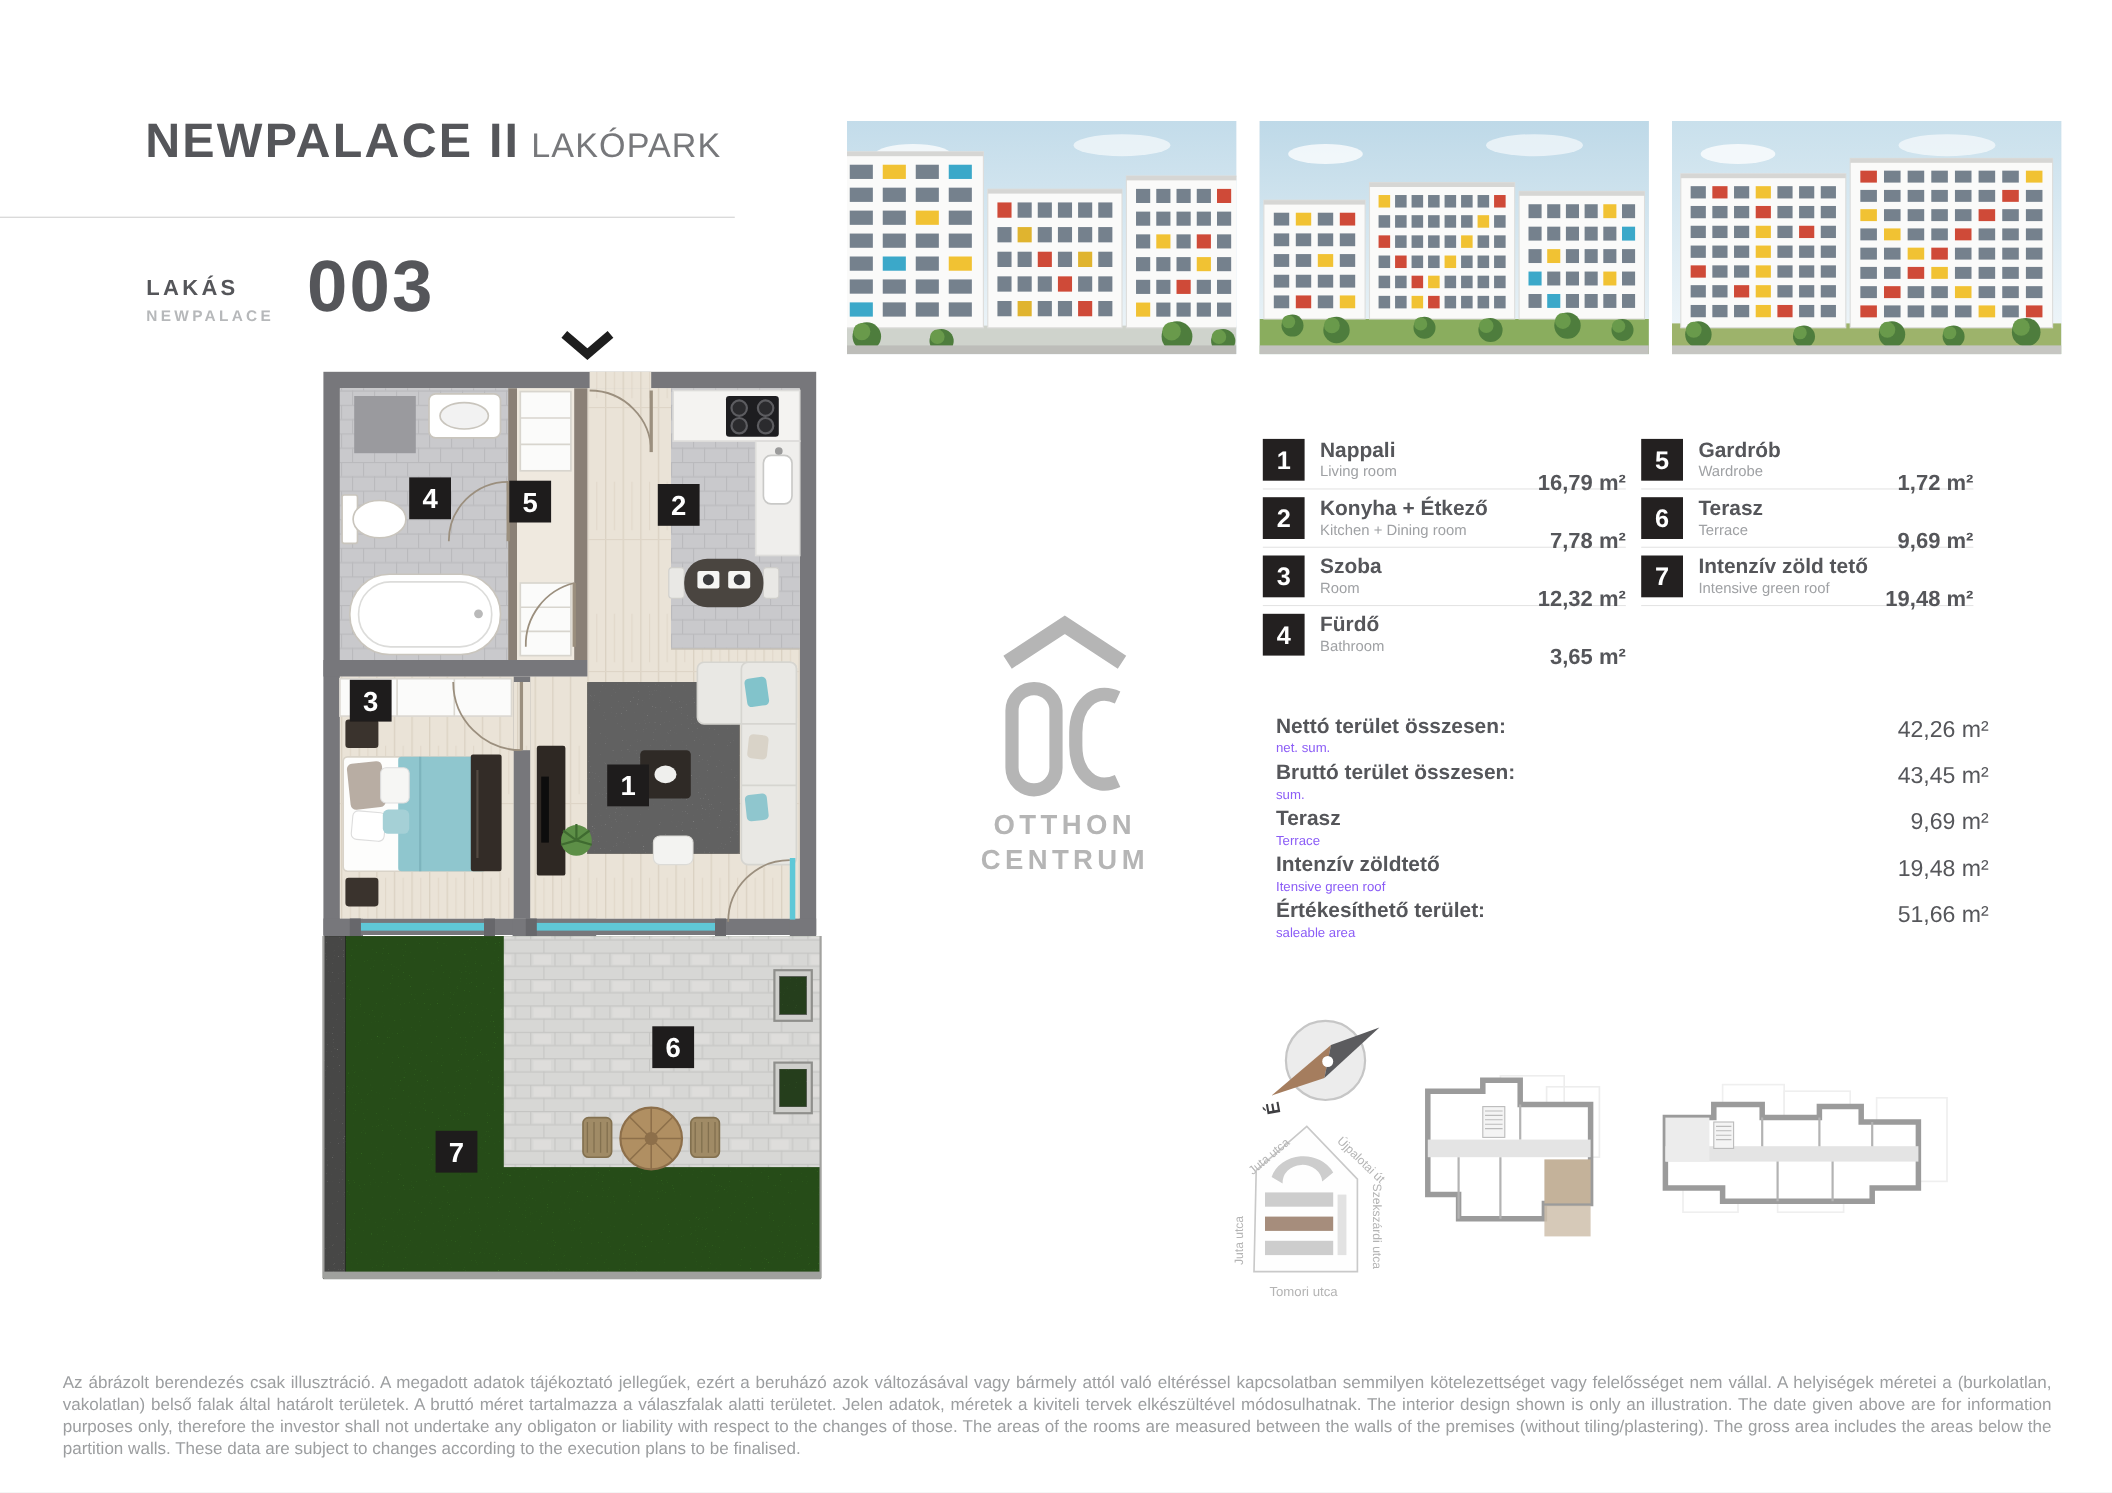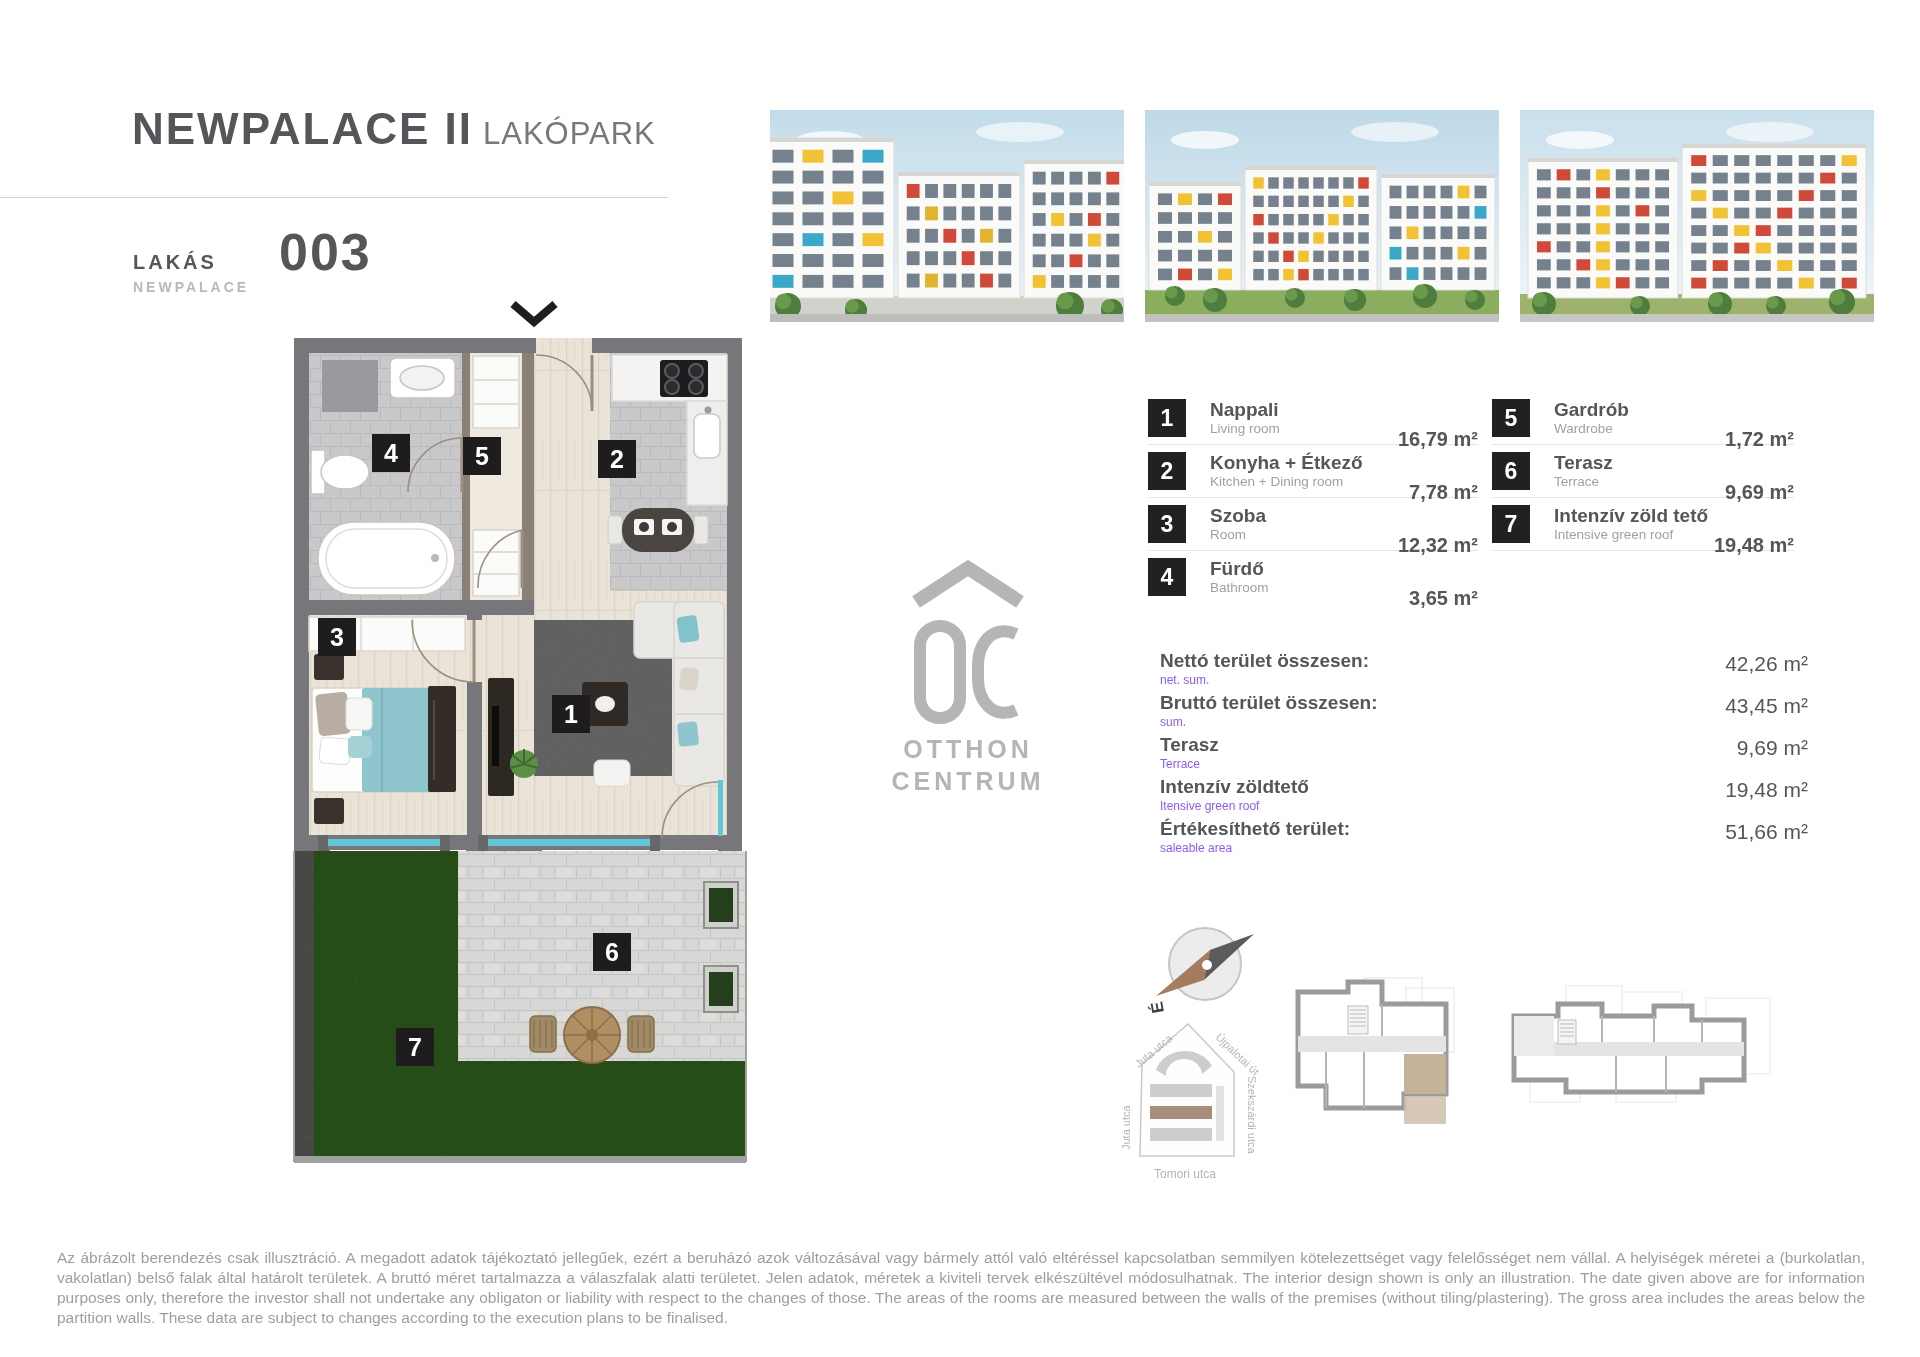--- a/index.html
+++ b/index.html
@@ -7,30 +7,30 @@
         font-family:"Liberation Sans",sans-serif;color:#55565a;}
   .abs{position:absolute;}
   
   .title{left:132px;top:104px;white-space:nowrap;}
   .title-main{font-size:44px;font-weight:bold;letter-spacing:2px;color:#55565a;}
   .title-sub{font-size:31px;font-weight:400;letter-spacing:1px;color:#77787b;margin-left:10px;}
   .divider{left:0;top:197px;width:668px;height:1px;background:#d2d2d2;}
   .aptlabels{left:133px;top:251px;}
   .apt-hu{font-size:20px;font-weight:bold;letter-spacing:3px;color:#55565a;}
   .apt-en{font-size:14px;letter-spacing:3px;color:#b6b8ba;margin-top:5px;font-weight:bold;}
-  .apt-num{left:279px;top:222px;font-size:52px;font-weight:bold;color:#55565a;letter-spacing:2px;}
+  .apt-num{left:279px;top:222px;font-size:66px;font-weight:bold;color:#55565a;letter-spacing:2px;}
   
   .photo{top:110px;width:354px;height:212px;background:#dfe9ef;}
   
   .legend{width:330px;}
   .lrow{height:52px;display:flex;align-items:center;}
   .lrow + .lrow{border-top:1px solid #e4e4e4;}
   .lbadge{width:38px;height:38px;background:#232020;color:#fff;font-size:23px;font-weight:bold;
           display:flex;align-items:center;justify-content:center;flex:0 0 38px;}
-  .lnames{flex:1;padding-left:24px;line-height:1.05;}
+  .lnames{flex:1;padding-left:14px;line-height:1.05;}
   .lhu{font-size:19px;font-weight:bold;color:#55565a;}
   .len{font-size:13.5px;color:#9fa1a4;margin-top:2px;}
   .lval{font-size:20px;font-weight:bold;color:#55565a;white-space:nowrap;margin-top:43px;}
   
   .summary{width:648px;}
   .srow{height:42px;position:relative;}
   .shu{font-size:19px;font-weight:bold;color:#55565a;}
   .sen{font-size:12px;color:#8b5cf6;margin-top:1px;}
   .sval{position:absolute;right:0;top:2px;font-size:21px;font-weight:normal;color:#55565a;text-align:right;}
   

